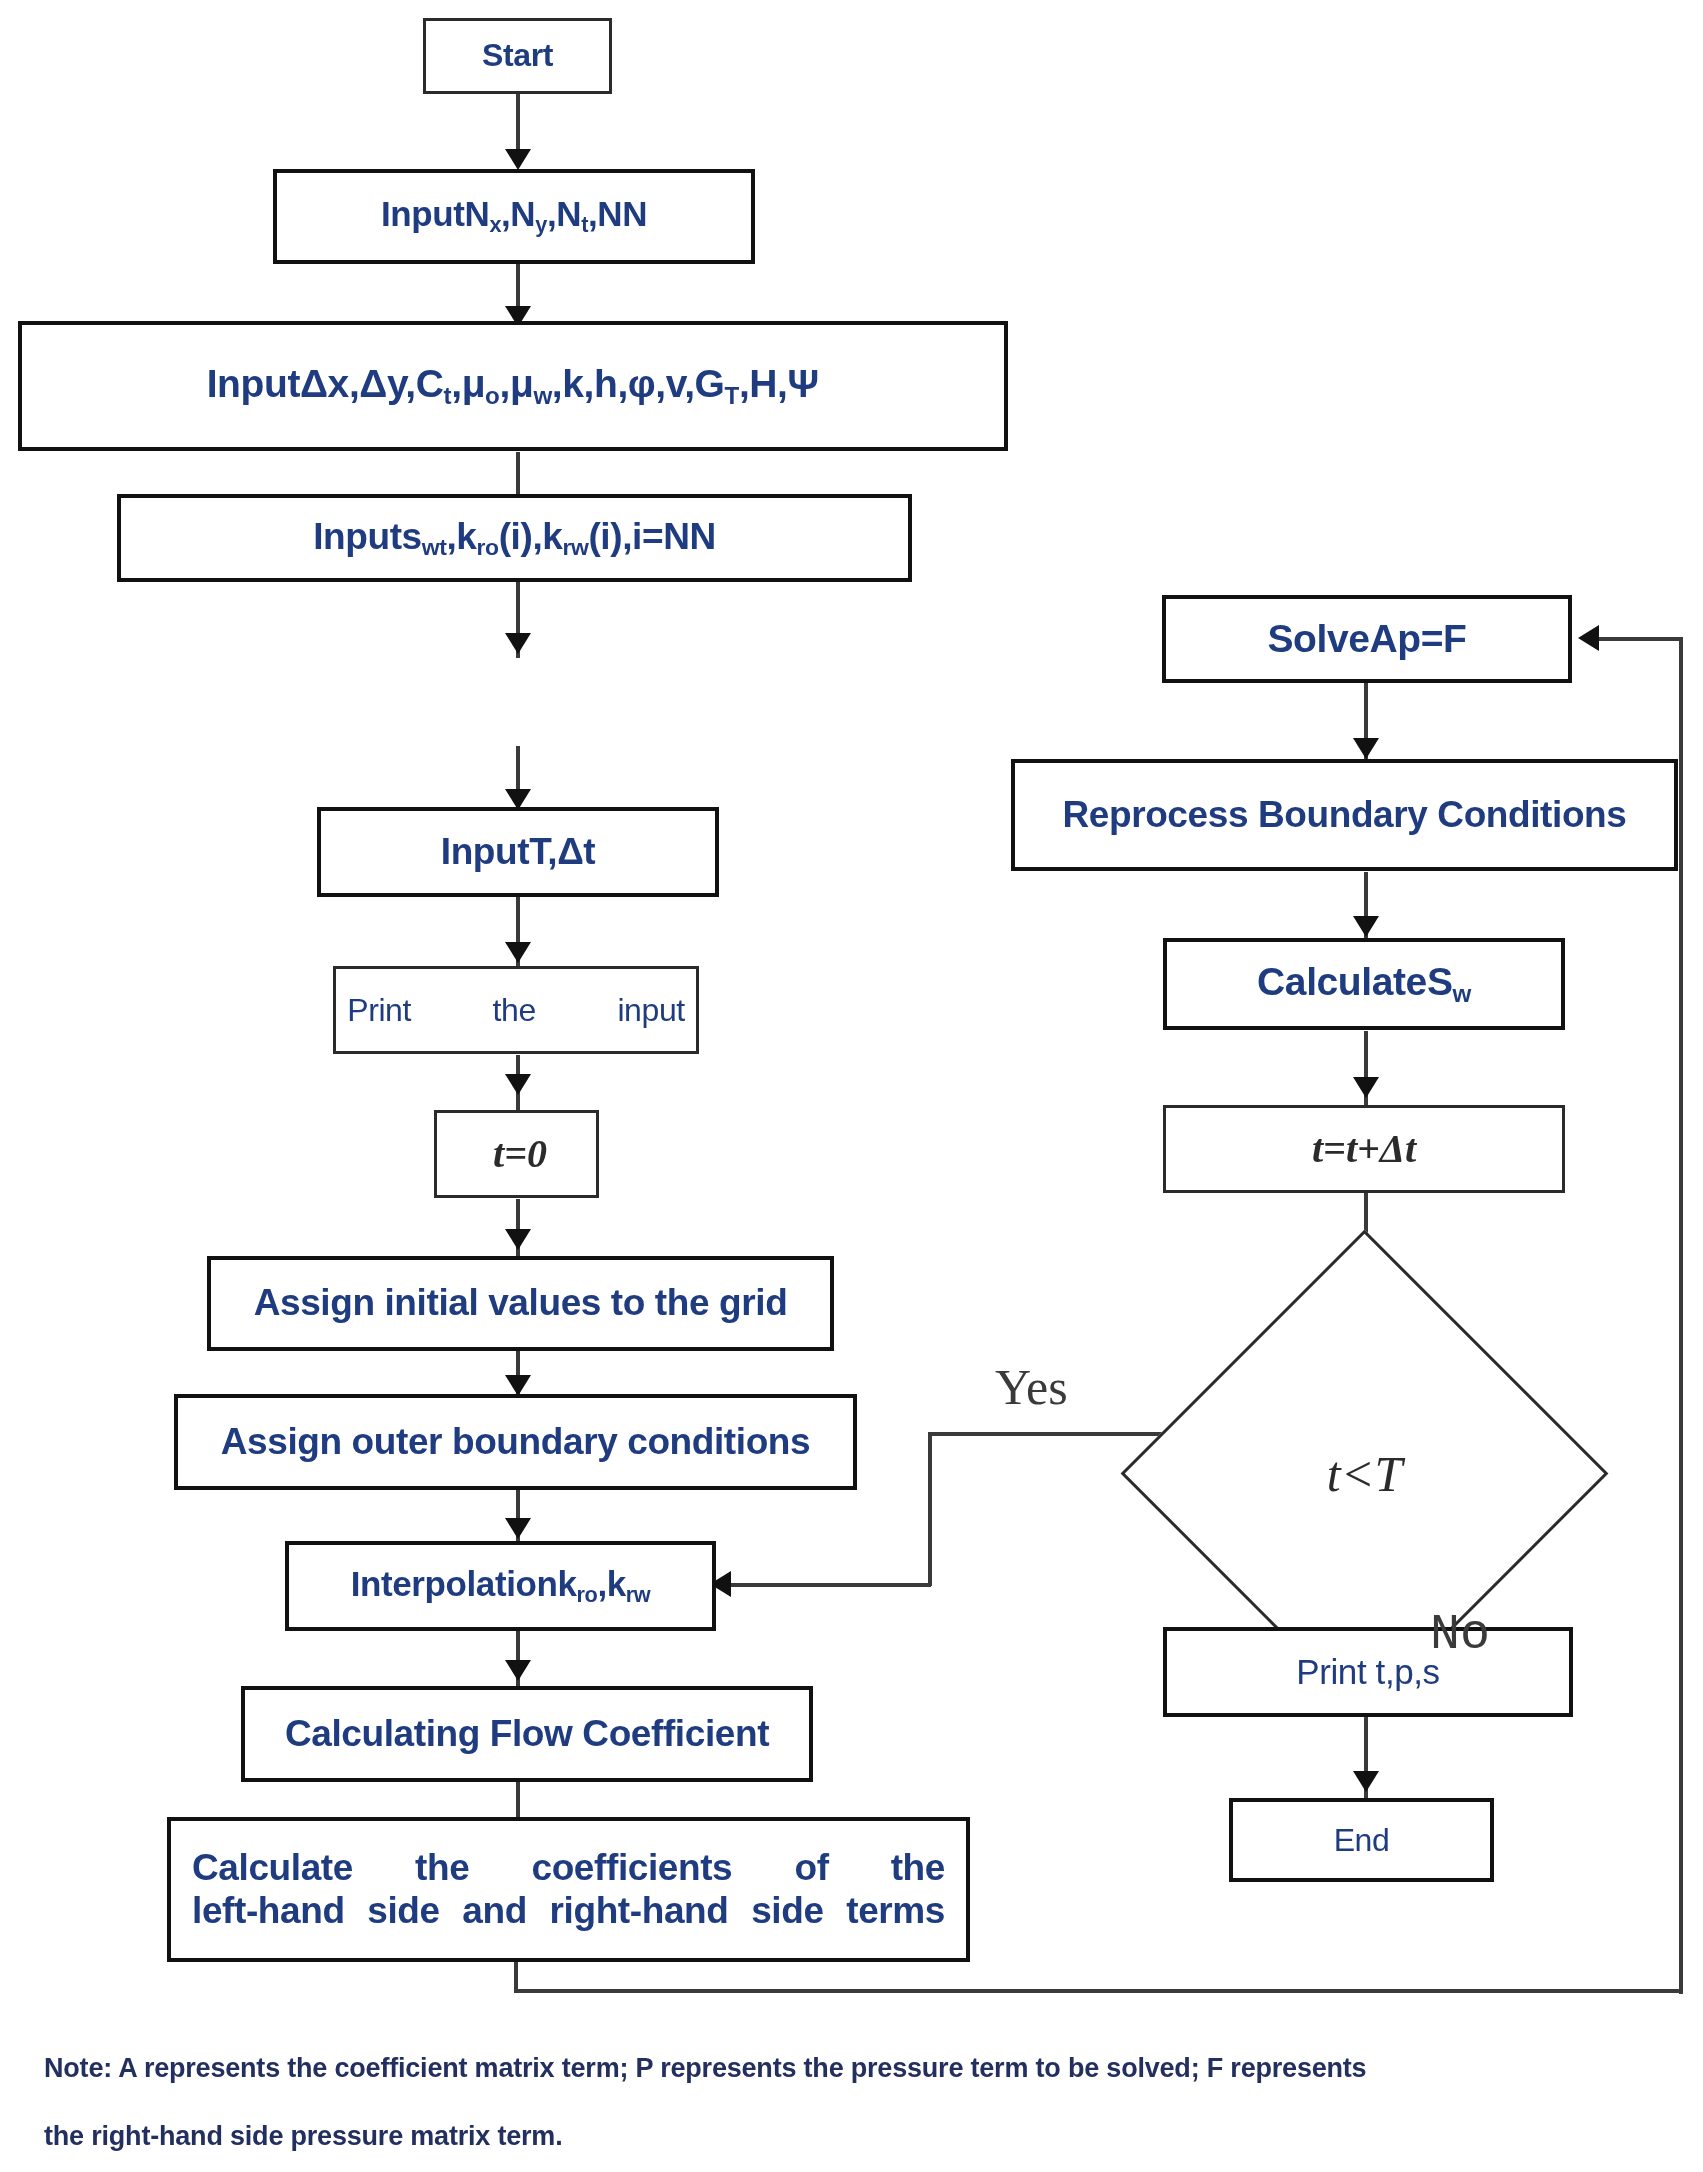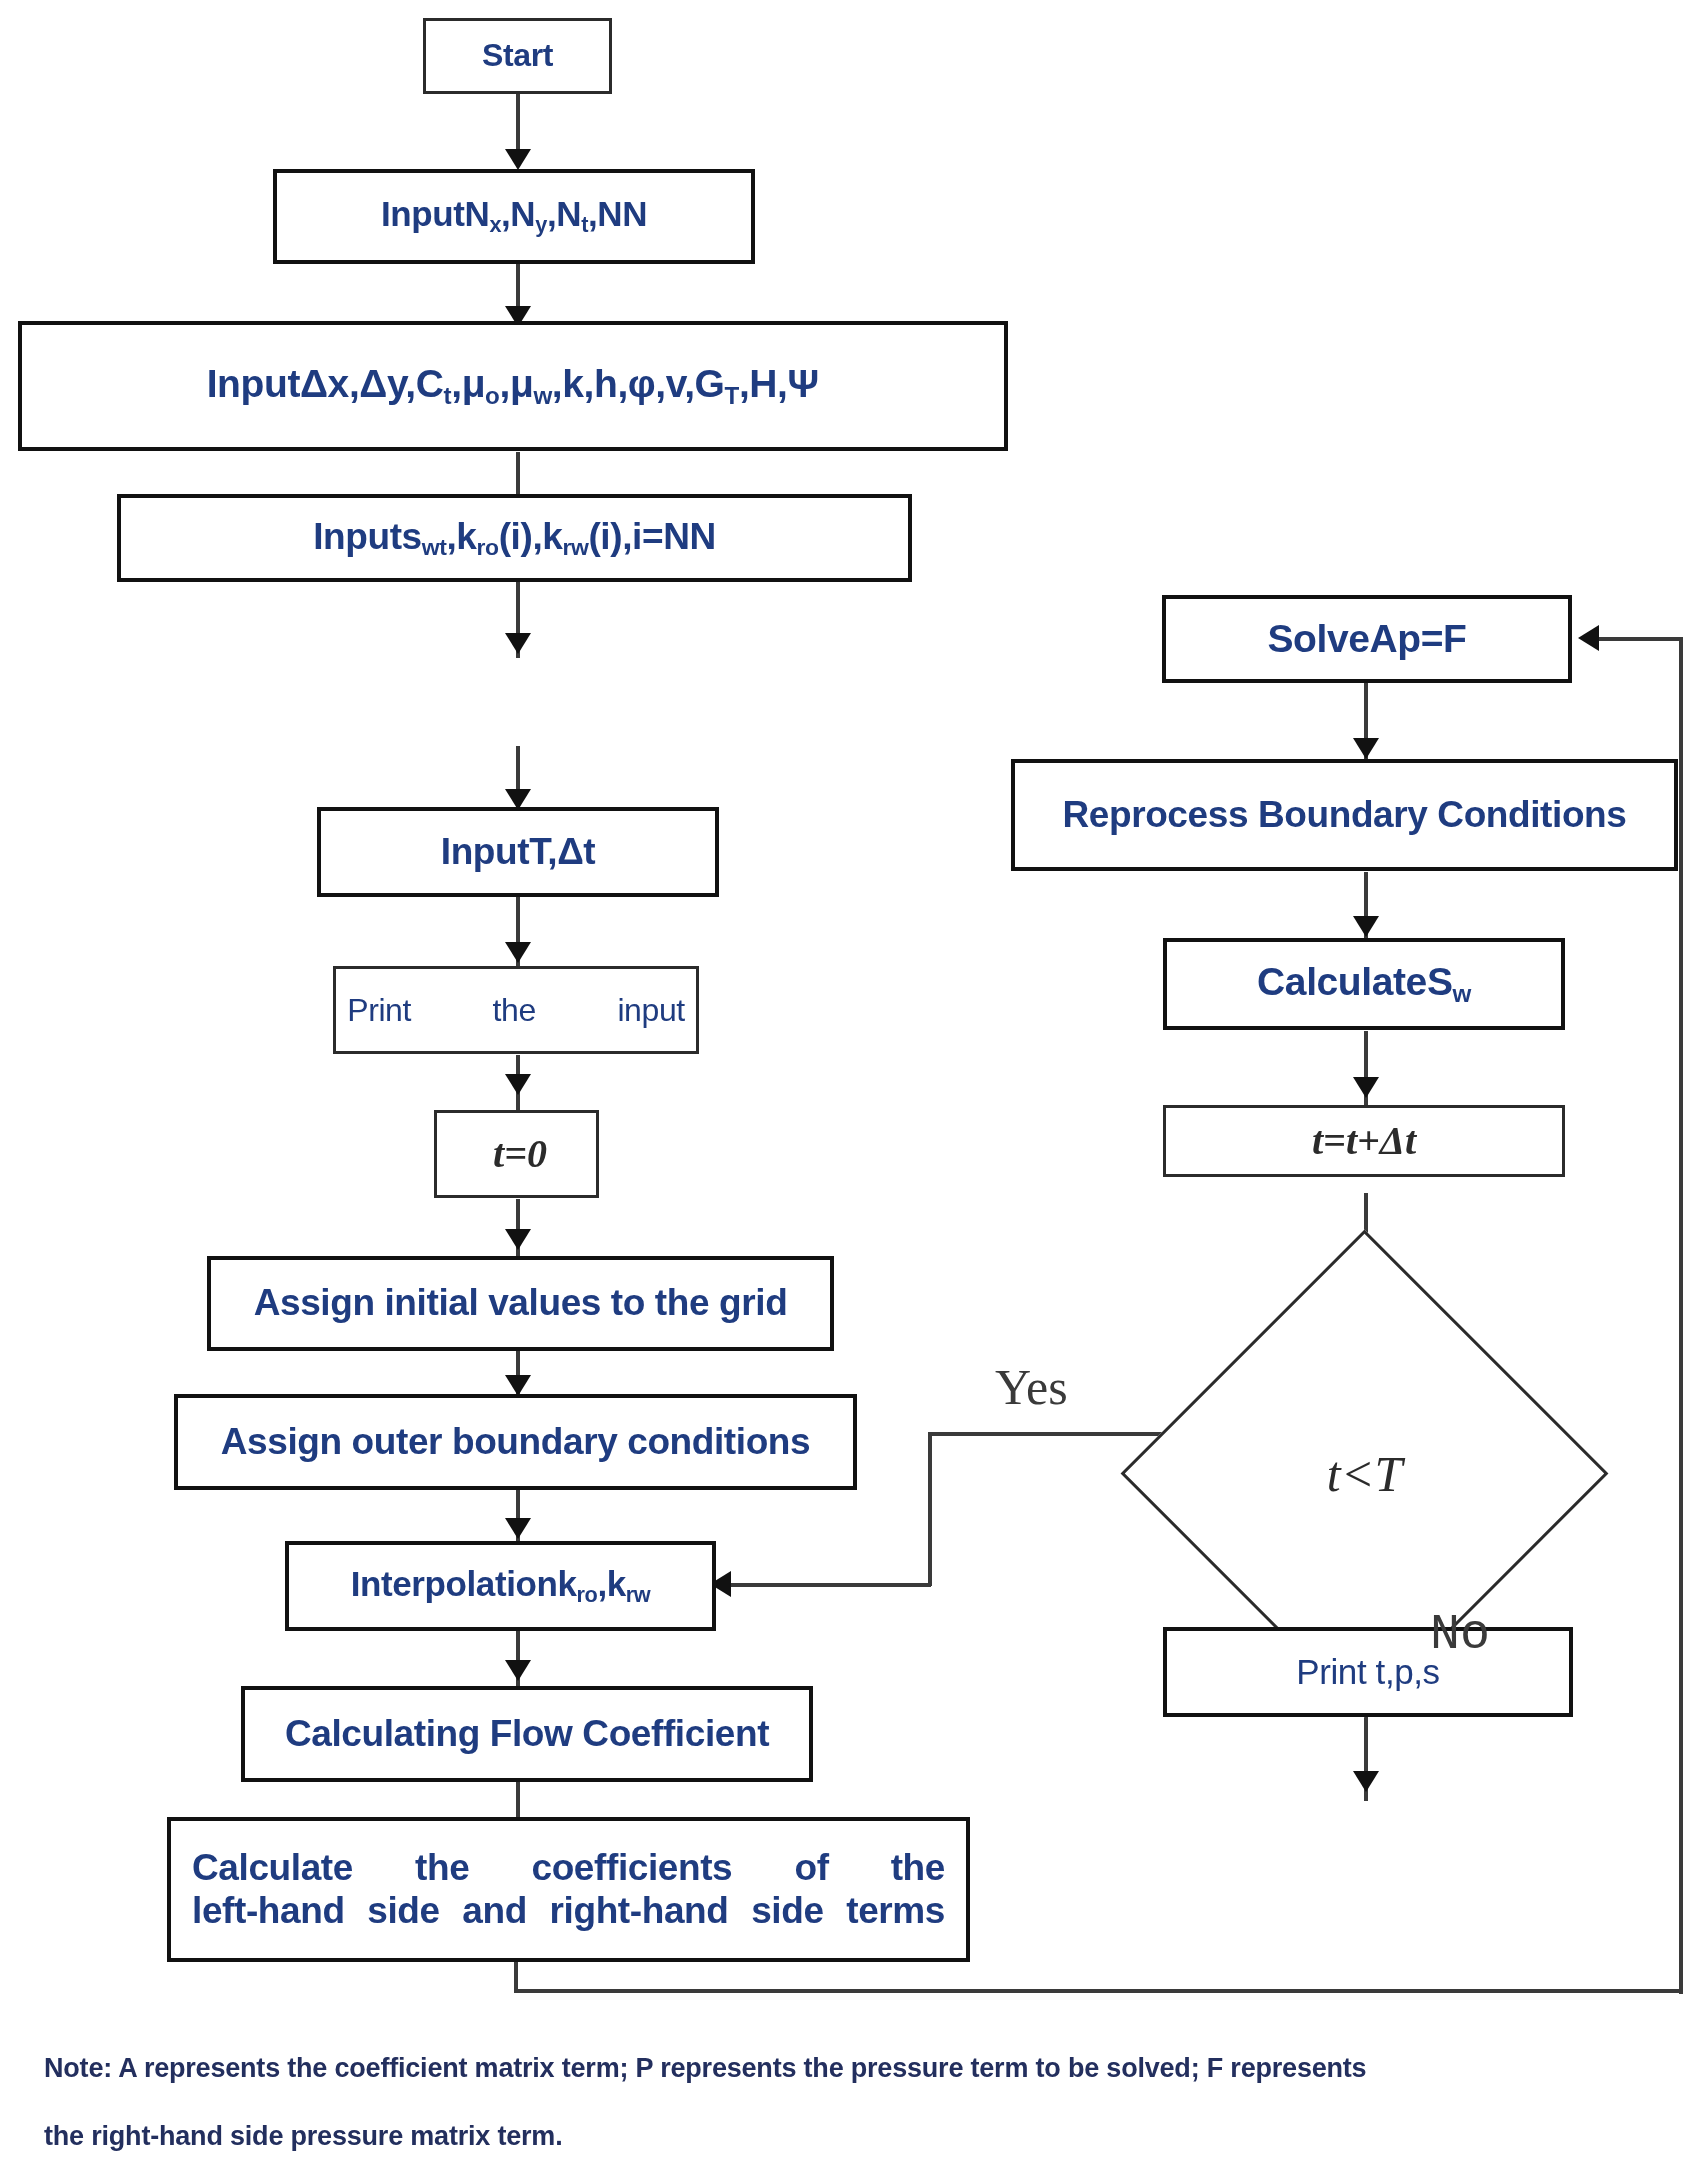--- a/index.html
+++ b/index.html
@@ -184,21 +184,21 @@
   </div>
   <div class="ln v" style="left:1364px;top:872px;height:76px;"></div>
   <div class="arw down" style="left:1353px;top:916px;"></div>
 
   <div class="node" style="left:1163px;top:938px;width:402px;height:92px;font-size:39px;">
     <span class="txt">CalculateS<sub>w</sub></span>
   </div>
   <div class="ln v" style="left:1364px;top:1031px;height:76px;"></div>
   <div class="arw down" style="left:1353px;top:1077px;"></div>
 
-  <div class="node thin italicmath" style="left:1163px;top:1105px;width:402px;height:72px;font-size:40px;">
+  <div class="node thin italicmath" style="left:1163px;top:1105px;width:402px;height:88px;font-size:40px;">
     <span class="txt">t=t+Δt</span>
   </div>
   <div class="ln v" style="left:1364px;top:1193px;height:96px;"></div>
   <div class="arw down" style="left:1353px;top:1257px;"></div>
 
   <div class="diamond" style="left:1192px;top:1301px;width:345px;height:345px;">
     <div class="shape"></div>
     <div class="dlabel">t&lt;T</div>
   </div>
 
@@ -211,20 +211,23 @@
   <div class="ln v" style="left:1364px;top:1647px;height:76px;"></div>
   <div class="arw down" style="left:1353px;top:1683px;"></div>
   <div class="flabel" style="left:1430px;top:1606px;font-size:50px;font-family:Liberation Mono, monospace;">No</div>
 
   <div class="node" style="left:1163px;top:1627px;width:410px;height:90px;font-size:35px;font-weight:400;">
     <span class="txt">Print t,p,s</span>
   </div>
   <div class="ln v" style="left:1364px;top:1717px;height:84px;"></div>
   <div class="arw down" style="left:1353px;top:1771px;"></div>
 
+  <div class="node" style="left:1229px;top:1798px;width:265px;height:84px;font-size:32px;font-weight:400;">
+    <span class="txt">End</span>
+  </div>
 
   <div class="ln v" style="left:514px;top:1959px;height:34px;"></div>
   <div class="ln h" style="left:514px;top:1989px;width:1169px;"></div>
   <div class="ln v" style="left:1679px;top:639px;height:1355px;"></div>
   <div class="ln h" style="left:1599px;top:637px;width:84px;"></div>
   <div class="arw left" style="left:1578px;top:625px;"></div>
 
   <div class="note" style="left:44px;top:2041px;">Note: A represents the coefficient matrix term; P represents the pressure term to be solved; F represents</div>
   <div class="note" style="left:44px;top:2109px;">the right-hand side pressure matrix term.</div>
 

